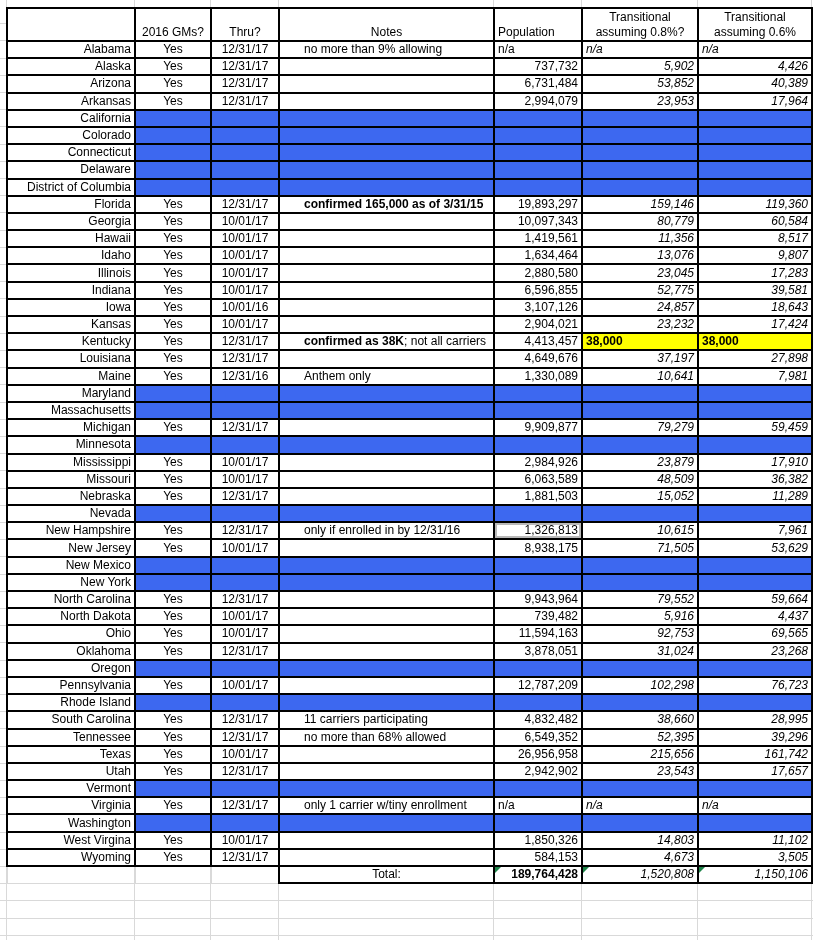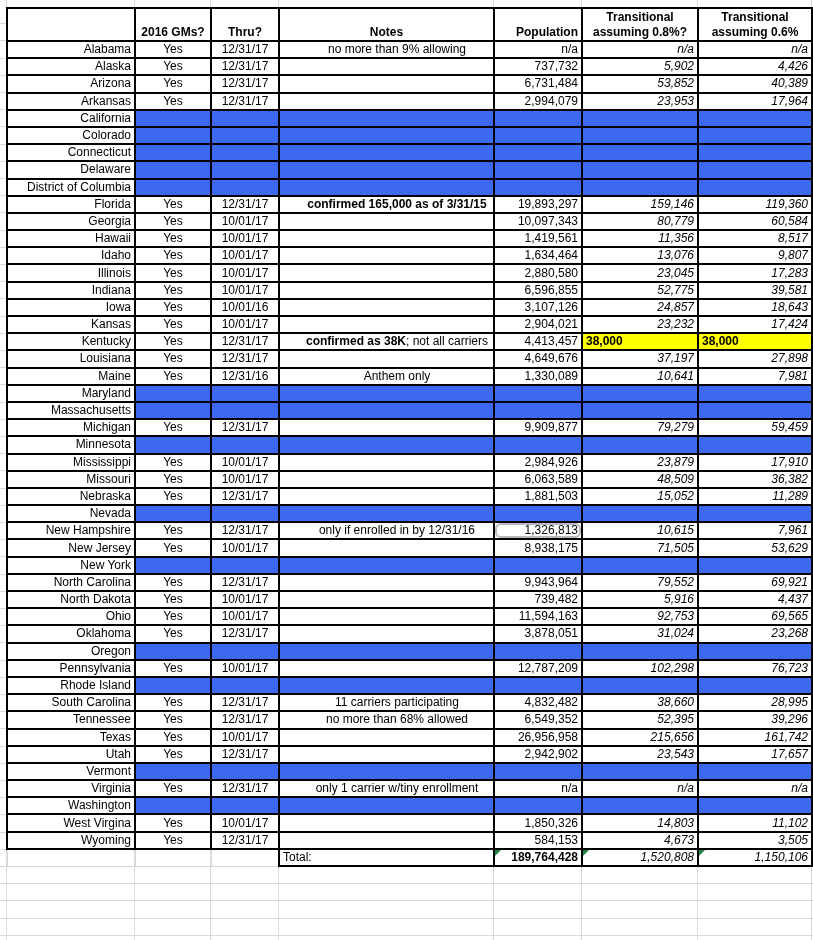--- a/index.html
+++ b/index.html
@@ -21,36 +21,36 @@
     font-size:12px;color:#000;
   }
   col.c-state{width:128px;} col.c-gms{width:76px;} col.c-thru{width:68px;}
   col.c-notes{width:215px;} col.c-pop{width:88px;} col.c-t08{width:116px;} col.c-t06{width:114px;}
 
   td,th{
     border:2px solid #000;background:#fff;
     padding:0 3px;height:15.2px;line-height:15px;
     font-weight:normal;overflow:hidden;white-space:nowrap;
   }
-  thead th{font-weight:bold;vertical-align:bottom;text-align:center;height:31px;}
-  thead th.h-pop{text-align:right;}
+  thead th{font-weight:normal;vertical-align:bottom;text-align:center;height:31px;}
+  thead th.h-pop{text-align:left;}
   td.state{text-align:right;margin-left:44px;}
   td.gms,td.thru{text-align:center;}
-  td.notes{text-align:center;padding-left:24px;}
+  td.notes{text-align:left;padding-left:24px;}
   td.num{text-align:right;}
   td.it{font-style:italic;}
-  td.ctr{text-align:right;}
+  td.ctr{text-align:left;}
   tr.blue td.fill{background:#3d68f0;}
   td.hl{background:#ffff00;font-weight:bold;font-style:normal;text-align:left;}
-  td.sel{box-shadow:inset 0 0 0 2px #b9b9b9;border-radius:6px;}
+  td.sel{box-shadow:inset 0 0 0 2px #b9b9b9;}
   .nb{font-weight:bold;}
   
   tr.total td.ghost{border:1px solid #d9d9d9;border-top:2px solid #000;background:transparent;}
   tr.total td{position:relative;}
-  tr.total td.label{text-align:left;}
+  tr.total td.label{text-align:center;}
   tr.total td.bold{font-weight:bold;}
   .corner{
     position:absolute;left:0;top:0;width:0;height:0;
     border-top:6px solid #1d8348;border-right:6px solid transparent;
   }
 </style>
 </head>
 <body>
 
 <div class="grid-bg"></div>
@@ -349,36 +349,45 @@
       <tr>
     <td class="state">New Jersey</td>
     <td class="gms fill">Yes</td>
     <td class="thru fill">10/01/17</td>
     <td class="notes fill"><span class="nb"></span><span class="nr"></span></td>
     <td class="num fill">8,938,175</td>
     <td class="num it fill">71,505</td>
     <td class="num it fill">53,629</td>
   </tr>
       <tr class="blue">
+    <td class="state">New Mexico</td>
+    <td class="gms fill"></td>
+    <td class="thru fill"></td>
+    <td class="notes fill"><span class="nb"></span><span class="nr"></span></td>
+    <td class="num fill"></td>
+    <td class="num it fill"></td>
+    <td class="num it fill"></td>
+  </tr>
+      <tr class="blue">
     <td class="state">New York</td>
     <td class="gms fill"></td>
     <td class="thru fill"></td>
     <td class="notes fill"><span class="nb"></span><span class="nr"></span></td>
     <td class="num fill"></td>
     <td class="num it fill"></td>
     <td class="num it fill"></td>
   </tr>
       <tr>
     <td class="state">North Carolina</td>
     <td class="gms fill">Yes</td>
     <td class="thru fill">12/31/17</td>
     <td class="notes fill"><span class="nb"></span><span class="nr"></span></td>
     <td class="num fill">9,943,964</td>
     <td class="num it fill">79,552</td>
-    <td class="num it fill">69,921</td>
+    <td class="num it fill">59,664</td>
   </tr>
       <tr>
     <td class="state">North Dakota</td>
     <td class="gms fill">Yes</td>
     <td class="thru fill">10/01/17</td>
     <td class="notes fill"><span class="nb"></span><span class="nr"></span></td>
     <td class="num fill">739,482</td>
     <td class="num it fill">5,916</td>
     <td class="num it fill">4,437</td>
   </tr>

